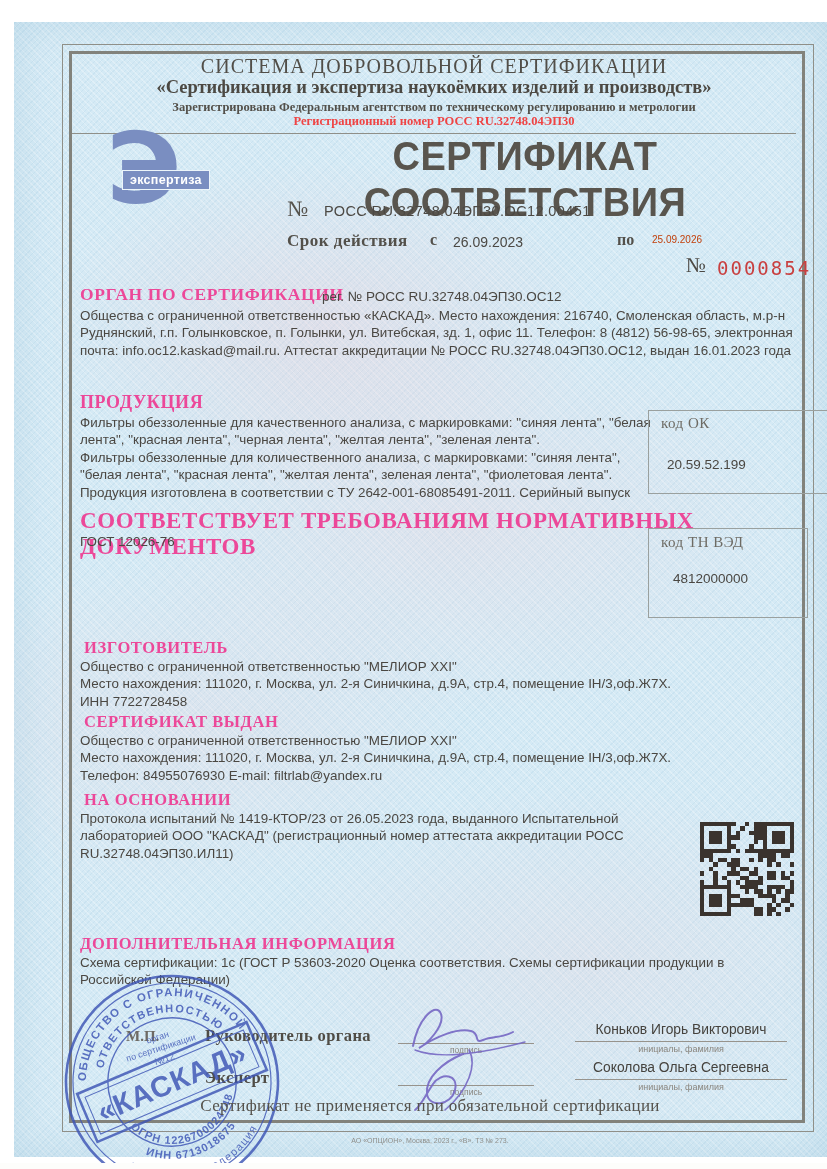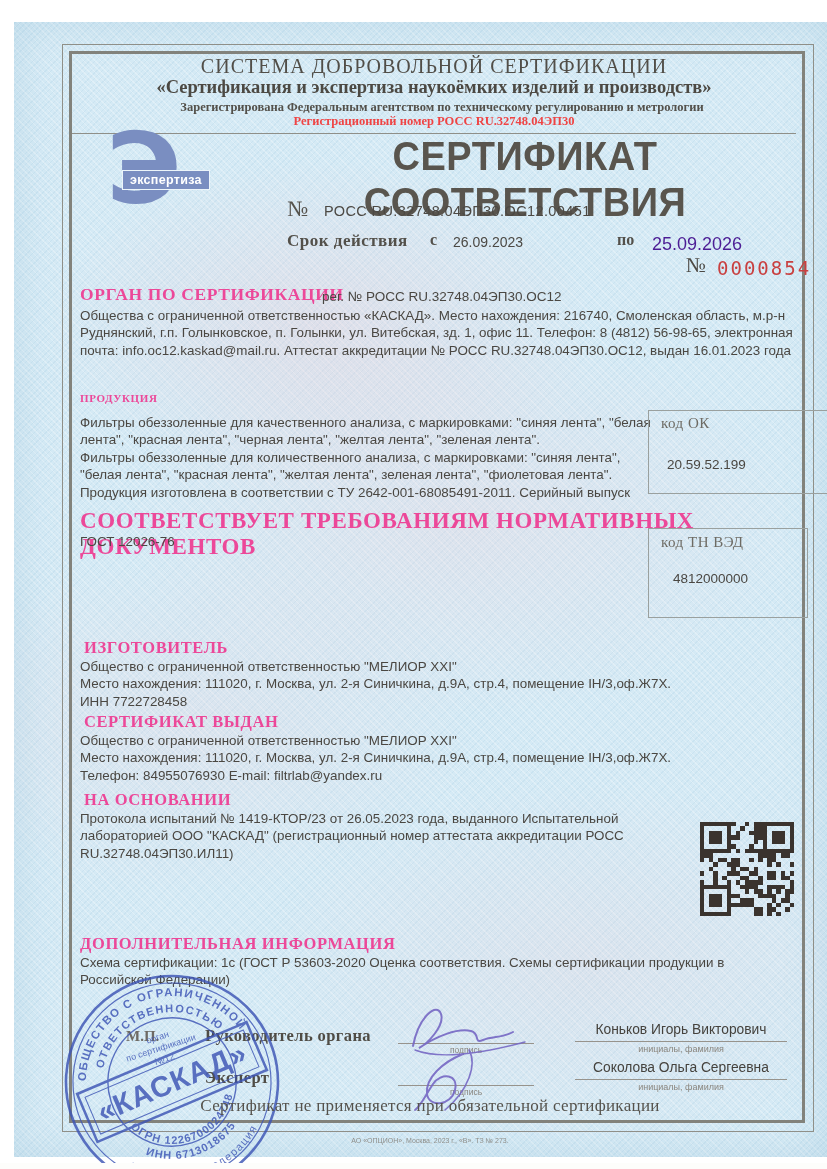--- a/index.html
+++ b/index.html
@@ -36,47 +36,47 @@
 
 <div id="page">
   <div id="paper"></div>
 
   <div class="abs frame" style="left:62px;top:44px;width:750px;height:1086px;"></div>
   <div class="abs frame-thick" style="left:69px;top:51px;width:730px;height:1066px;"></div>
   <div class="abs" style="left:72px;top:133px;width:724px;height:1px;background:#8f8f88;"></div>
 
   <div class="abs serif ink center" style="left:72px;top:55px;width:724px;font-size:20px;letter-spacing:1px;">СИСТЕМА ДОБРОВОЛЬНОЙ СЕРТИФИКАЦИИ</div>
   <div class="abs serif center" style="left:72px;top:77px;width:724px;font-size:18.5px;font-weight:bold;color:#4c4943;">«Сертификация и экспертиза наукоёмких изделий и производств»</div>
-  <div class="abs serif center" style="left:72px;top:100px;width:724px;font-size:12.5px;font-weight:bold;color:#53504a;margin-left:8px;">Зарегистрирована Федеральным агентством по техническому регулированию и метрологии</div>
+  <div class="abs serif center" style="left:72px;top:100px;width:724px;font-size:12.5px;font-weight:bold;color:#53504a;">Зарегистрирована Федеральным агентством по техническому регулированию и метрологии</div>
   <div class="abs serif center" style="left:72px;top:114px;width:724px;font-size:12.5px;font-weight:bold;color:#ef4444;">Регистрационный номер РОСС RU.32748.04ЭП30</div>
 
   <div class="abs" style="left:100px;top:134px;width:132px;height:84px;">
     <span class="abs" style="left:8px;top:-14px;font-family:'DejaVu Sans',sans-serif;font-weight:bold;font-size:98px;line-height:98px;color:#7a8ec1;transform:scaleX(1.05);">Э</span>
     <span class="abs" style="left:22px;top:36px;background:#7a8ec1;color:#fff;font-size:12.5px;font-weight:bold;padding:2px 7px;border:1px solid #ecf5fa;letter-spacing:.3px;">экспертиза</span>
   </div>
 
   <div class="abs center" style="left:242px;top:137px;width:566px;font-size:38px;font-weight:bold;color:#59554e;letter-spacing:.5px;transform:scaleY(1.06);">СЕРТИФИКАТ СООТВЕТСТВИЯ</div>
 
   <span class="abs serif" style="left:287px;top:196px;font-size:22px;color:#55524c;">№</span>
   <span class="abs" style="left:324px;top:203px;font-size:14.5px;color:#4c4944;letter-spacing:.4px;">РОСС RU.32748.04ЭП30.ОС12.00451</span>
 
   <span class="abs serif" style="left:287px;top:231px;font-size:17px;font-weight:bold;color:#53504a;letter-spacing:.5px;">Срок действия</span>
   <span class="abs serif" style="left:430px;top:231px;font-size:16px;font-weight:bold;color:#53504a;">с</span>
   <span class="abs" style="left:453px;top:234px;font-size:14px;color:#4c4944;">26.09.2023</span>
   <span class="abs serif" style="left:617px;top:231px;font-size:16px;font-weight:bold;color:#53504a;">по</span>
-  <span class="abs" style="left:652px;top:234px;font-size:18px;color:#4c1d95;">25.09.2026</span>
+  <span class="abs" style="left:652px;top:234px;font-size:10px;color:#c2410c;">25.09.2026</span>
 
   <span class="abs serif" style="left:686px;top:253px;font-size:21px;color:#4c4944;">№</span>
   <span class="abs mono" style="left:717px;top:257px;font-size:19px;color:#c94040;letter-spacing:2px;">0000854</span>
 
   <span class="abs heading" style="left:80px;top:284px;font-size:17.5px;">ОРГАН ПО СЕРТИФИКАЦИИ</span>
   <span class="abs" style="left:322px;top:289px;font-size:13.5px;color:#4a4742;">рег. № РОСС RU.32748.04ЭП30.ОС12</span>
   <div class="abs body-text" style="left:80px;top:307px;width:728px;">Общества с ограниченной ответственностью «КАСКАД». Место нахождения: 216740, Смоленская область, м.р-н Руднянский, г.п. Голынковское, п. Голынки, ул. Витебская, зд. 1, офис 11. Телефон: 8 (4812) 56-98-65, электронная почта: info.oc12.kaskad@mail.ru. Аттестат аккредитации № РОСС RU.32748.04ЭП30.ОС12, выдан 16.01.2023 года</div>
 
-  <span class="abs heading" style="left:80px;top:392px;font-size:11px;">ПРОДУКЦИЯ</span>
+  <span class="abs heading" style="left:80px;top:392px;font-size:18px;">ПРОДУКЦИЯ</span>
   <div class="abs body-text" style="left:80px;top:414px;width:578px;">
     <div>Фильтры обеззоленные для качественного анализа, с маркировками: "синяя лента", "белая лента", "красная лента", "черная лента", "желтая лента", "зеленая лента".</div>
     <div>Фильтры обеззоленные для количественного анализа, с маркировками: "синяя лента", "белая лента", "красная лента",  "желтая лента", зеленая лента", "фиолетовая лента".</div>
     <div>Продукция изготовлена в соответствии с ТУ 2642-001-68085491-2011. Серийный выпуск</div>
   </div>
   <div class="abs codebox" style="left:648px;top:410px;width:158px;height:82px;padding-left:41px;">
     <span class="abs code-label" style="left:12px;top:4px;">код ОК</span>
     <span class="abs" style="left:18px;top:46px;font-size:13.5px;color:#4a4742;">20.59.52.199</span>
   </div>
 

